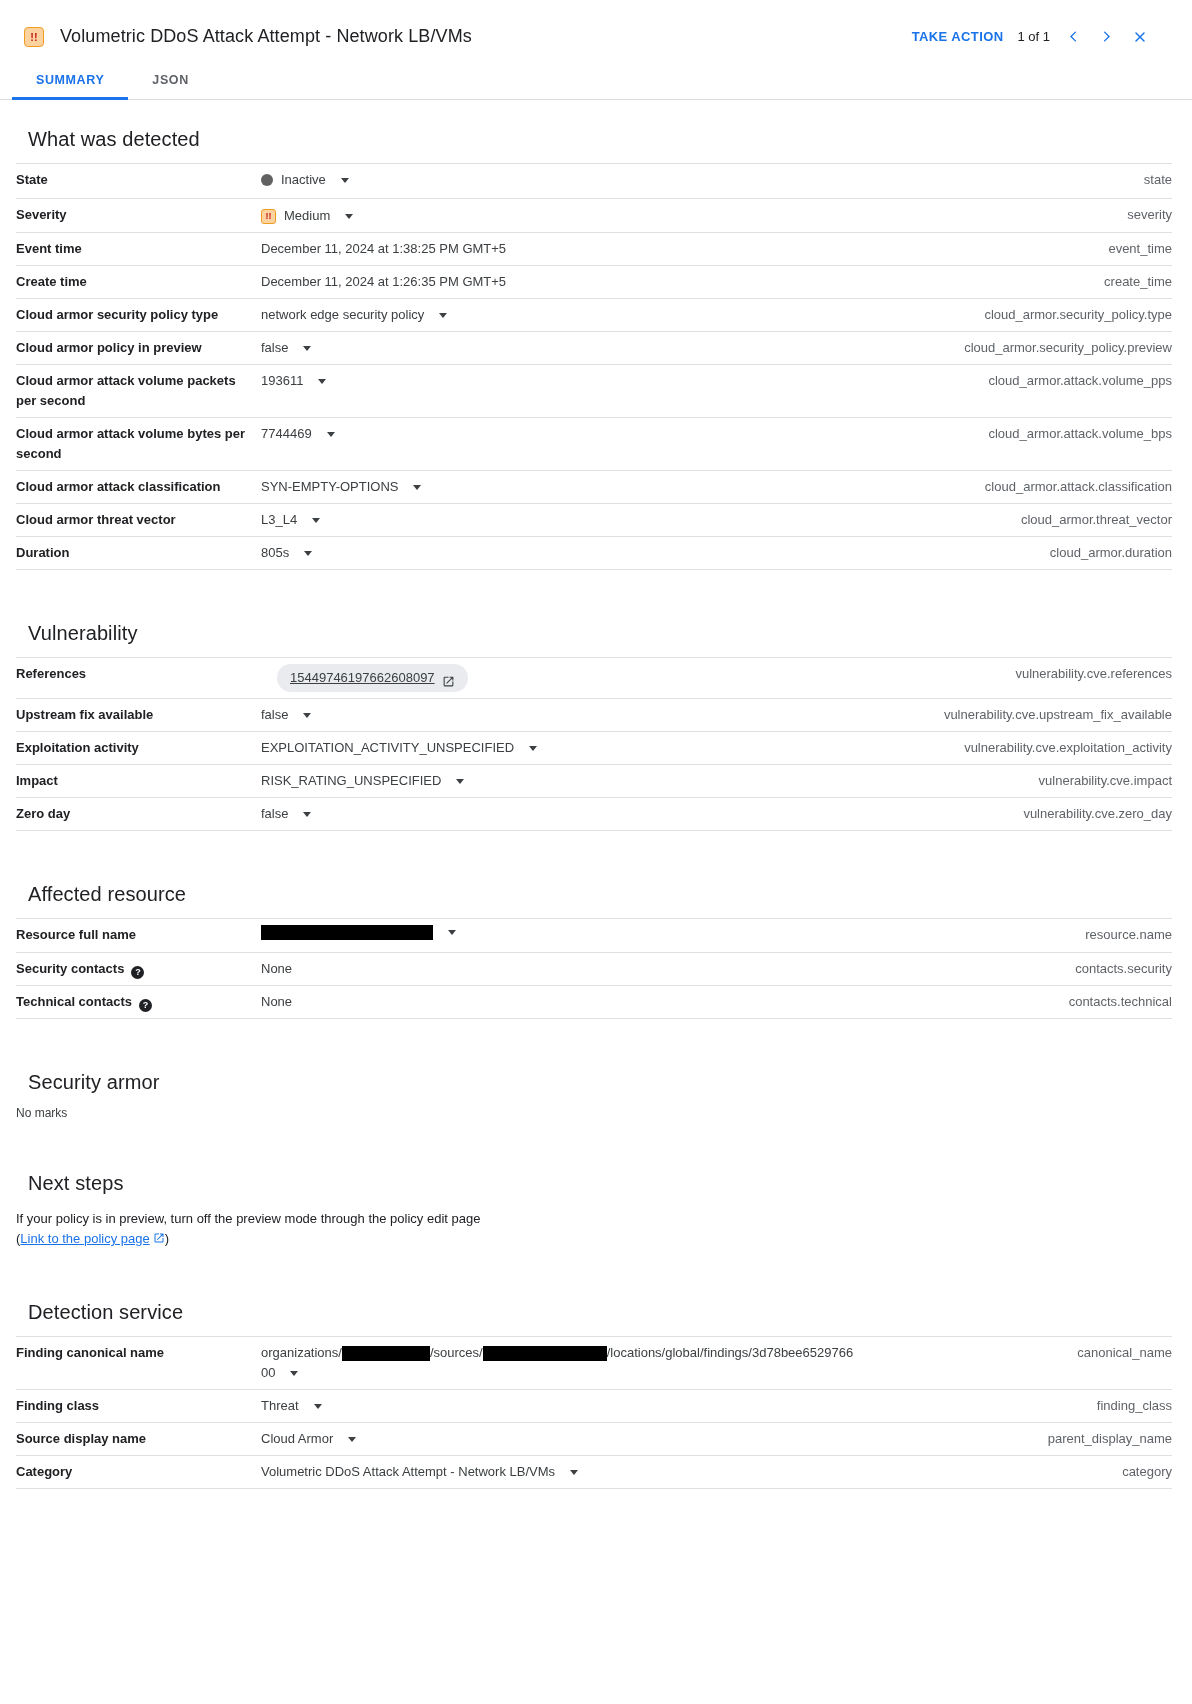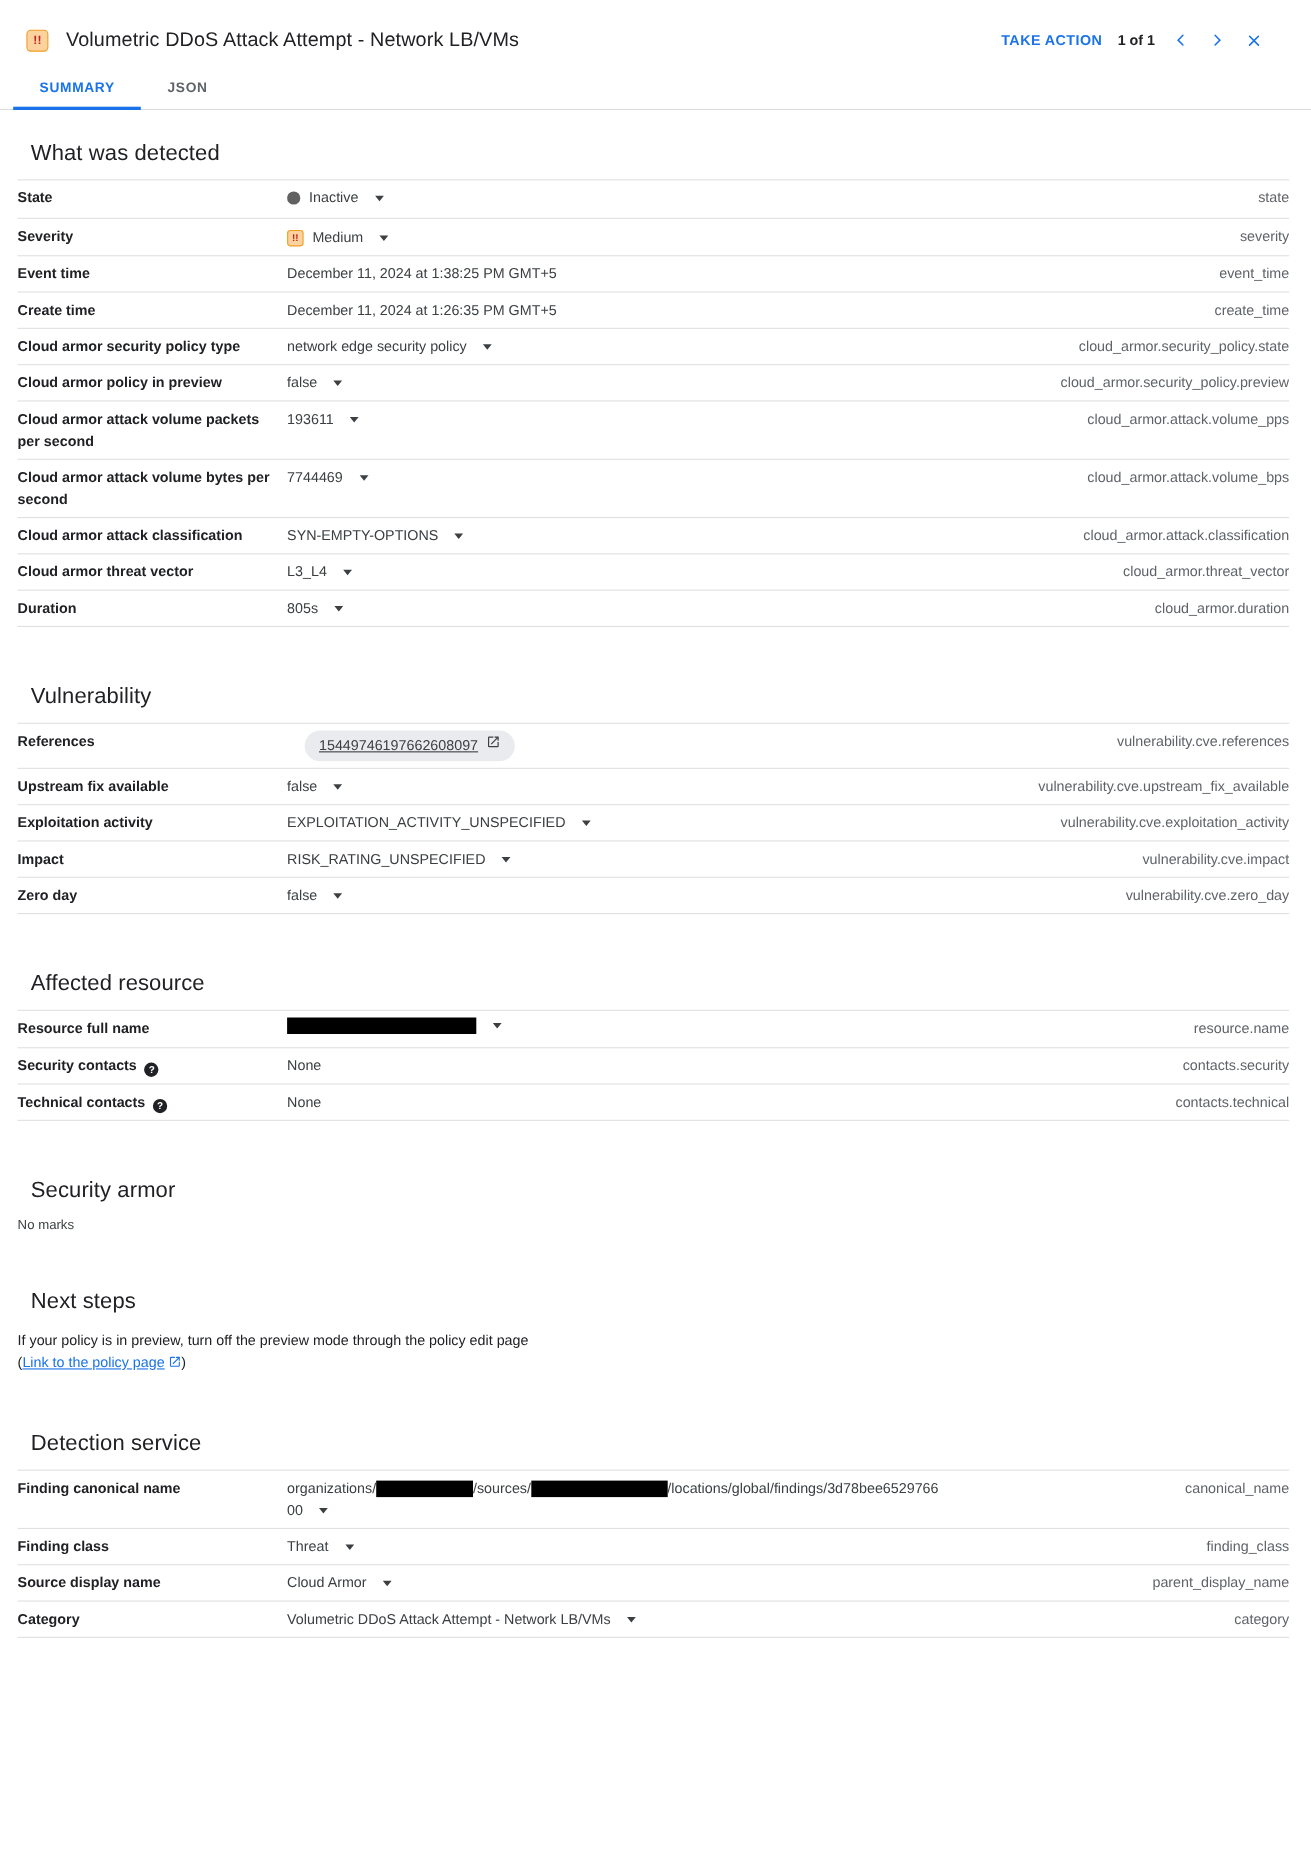--- a/index.html
+++ b/index.html
@@ -6,21 +6,21 @@
   body{width:1192px;min-height:1704px;font-family:"Liberation Sans",sans-serif;color:var(--text,#202124)}
 
   
   header{display:flex;align-items:center;padding:26px 42px 12px 24px}
   .sev-icon{display:inline-flex;align-items:center;justify-content:center;background:var(--sev-bg,#fcd29f);border:1.5px solid var(--sev-border,#f09d22);border-radius:4px;color:var(--sev-glyph,#c5221f);font-weight:700;box-sizing:border-box}
   .sev-lg{width:20px;height:20px;font-size:11px;margin-right:16px;flex:none}
   .sev-sm{width:15px;height:15px;font-size:9px;margin-right:8px;border-radius:3px;flex:none}
   h1{font-size:18px;font-weight:400;margin:0;letter-spacing:.1px;color:var(--text,#202124)}
   .header-actions{margin-left:auto;display:flex;align-items:center;gap:14px}
   .take-action{background:none;border:none;color:var(--accent,#1a73e8);font-family:"Liberation Sans",sans-serif;font-size:13px;font-weight:700;letter-spacing:.4px;cursor:pointer;padding:0}
-  .pagination{font-size:13px;font-weight:700;color:var(--text,#202124);white-space:nowrap}
+  .pagination{font-size:13px;font-weight:400;color:var(--text,#202124);white-space:nowrap}
   .icon-btn{background:none;border:none;padding:2px;cursor:pointer;display:flex;align-items:center}
   .icon-btn svg{width:15px;height:15px;stroke:var(--accent,#1a73e8);stroke-width:2.2;fill:none;stroke-linecap:round}
   .close-btn svg{width:16px;height:16px}
 
   
   .tabs{display:flex;padding-left:12px;position:relative}
   .tabs::after{content:"";position:absolute;left:0;right:0;bottom:0;height:1px;background:var(--tab-border,#dadce0)}
   .tab{position:relative;padding:14px 24px 13px;font-size:12.5px;font-weight:700;letter-spacing:.6px;color:var(--muted,#5f6368);cursor:pointer;z-index:1}
   .tab.active{color:var(--accent,#1a73e8)}
   .tab.active::after{content:"";position:absolute;left:0;right:0;bottom:0;height:3px;background:var(--accent,#1a73e8)}
@@ -34,21 +34,21 @@
   .frow{display:flex;align-items:flex-start;border-bottom:1px solid var(--border,#e0e0e0);padding:6px 0}
   .flabel{width:245px;flex:none;font-size:13px;font-weight:700;line-height:20px;padding-right:14px;box-sizing:border-box}
   .fvalue{width:598px;flex:none;font-size:13px;color:var(--value,#3c4043);line-height:20px}
   .fkey{flex:1;text-align:right;font-size:13px;color:var(--muted,#5f6368);line-height:20px}
 
   .vwrap{display:inline-flex;align-items:center;cursor:pointer}
   .vwrap.mixed{display:inline;word-break:break-all}
   .caret{display:inline-block;width:0;height:0;border-left:4.5px solid transparent;border-right:4.5px solid transparent;border-top:5px solid var(--value,#3c4043);margin-left:15px;vertical-align:middle;flex:none}
   .state-dot{width:12px;height:12px;border-radius:50%;background:var(--dot,#616161);margin-right:8px;flex:none}
   .help-icon{display:inline-flex;align-items:center;justify-content:center;width:13px;height:13px;border-radius:50%;background:#202124;color:#fff;font-size:9px;font-weight:700;margin-left:7px;vertical-align:-2px;cursor:pointer}
-  .chip{display:inline-flex;align-items:flex-start;gap:7px;background:var(--chip-bg,#e9ebee);border-radius:14px;padding:4px 13px;cursor:pointer;margin-left:16px}
+  .chip{display:inline-flex;align-items:flex-end;gap:7px;background:var(--chip-bg,#e9ebee);border-radius:14px;padding:4px 13px;cursor:pointer;margin-left:16px}
   .chip-text{text-decoration:underline;color:var(--value,#3c4043)}
   .ext-svg{width:13px;height:13px;color:var(--value,#3c4043);flex:none}
   .redacted{display:inline-block;height:15px;background:#000;vertical-align:middle}
 
   .no-marks{font-size:12px;color:var(--value,#3c4043);margin-top:2px}
   .next-p{font-size:13px;line-height:20px;max-width:474px;margin:14px 0 0;color:var(--text,#202124)}
   .link{color:var(--accent,#1a73e8);text-decoration:underline;cursor:pointer}
   .link .ext-svg{color:var(--accent,#1a73e8);width:12px;height:12px;margin-left:3px;vertical-align:-1px}
 </style>
 </head>
@@ -115,21 +115,21 @@
           <div class="flabel"><span>Create time</span></div>
           <div class="fvalue"><span class="vtext">December 11, 2024 at 1:26:35 PM GMT+5</span></div>
           <div class="fkey">create_time</div>
         </div>
         <div class="frow">
           <div class="flabel"><span>Cloud armor security policy type</span></div>
           <div class="fvalue"><span class="vwrap">
               <span class="vtext">network edge security policy</span>
               <span class="caret"></span>
             </span></div>
-          <div class="fkey">cloud_armor.security_policy.state</div>
+          <div class="fkey">cloud_armor.security_policy.type</div>
         </div>
         <div class="frow">
           <div class="flabel"><span>Cloud armor policy in preview</span></div>
           <div class="fvalue"><span class="vwrap">
               <span class="vtext">false</span>
               <span class="caret"></span>
             </span></div>
           <div class="fkey">cloud_armor.security_policy.preview</div>
         </div>
         <div class="frow">

